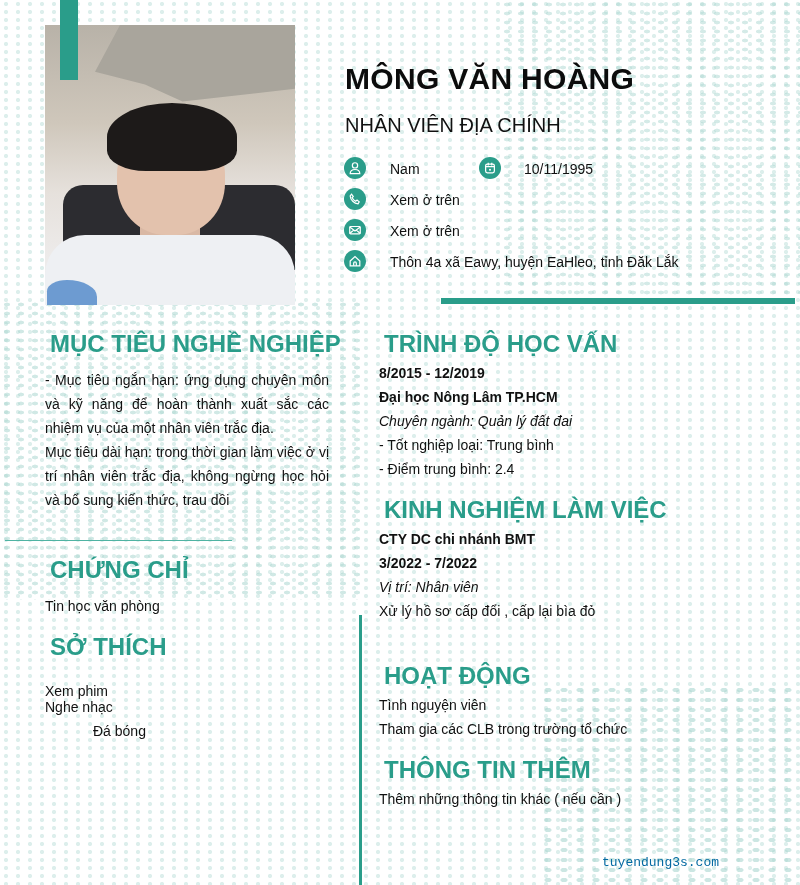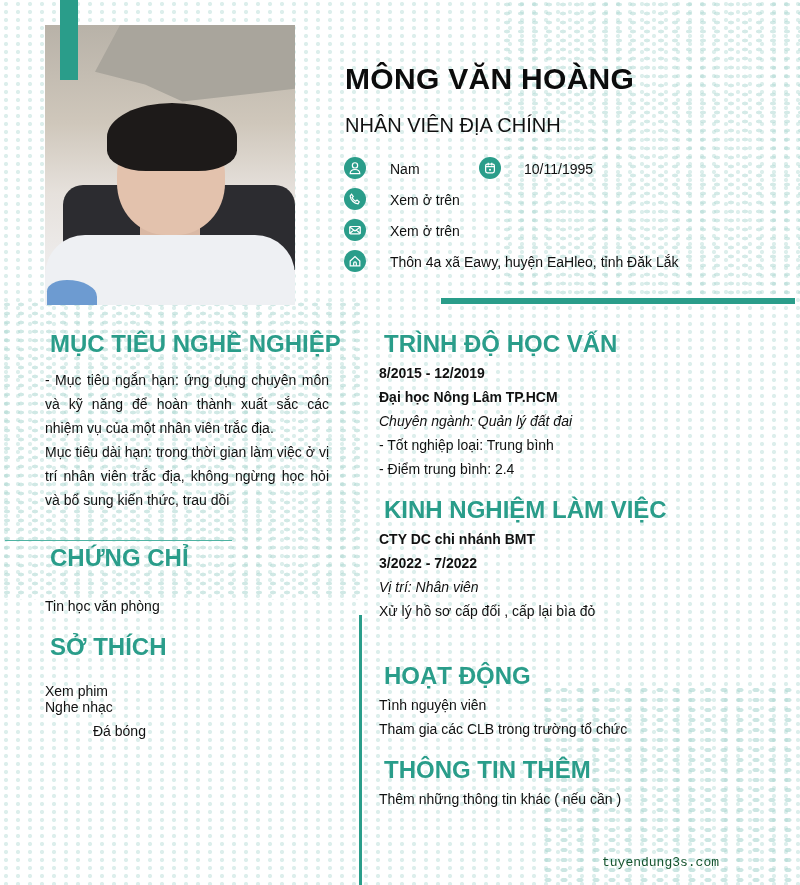--- a/index.html
+++ b/index.html
@@ -33,21 +33,21 @@
   .title{left:345px;top:114px;font-size:20px;color:#111;}
   .icon{width:22px;height:22px;border-radius:50%;background:#2a9d8a;display:flex;align-items:center;justify-content:center;}
   .icon svg{width:14px;height:14px;}
   .info-text{font-size:14px;color:#111;}
   .hbar{left:441px;top:298px;width:354px;height:6px;background:#2a9d8a;}
   .hline{left:5px;top:540px;width:227px;height:1px;background:#4fb3a3;}
   .vline{left:359px;top:615px;width:3px;height:270px;background:#2a9d8a;}
   .sec-title{font-size:24px;font-weight:bold;color:#2a9d8a;}
   .body-text{font-size:14px;color:#111;line-height:24px;}
   .justify{text-align:justify;}
-  .watermark{left:602px;top:855px;font-family:"Liberation Mono", monospace;font-size:13px;color:#14532d;}
+  .watermark{left:602px;top:855px;font-family:"Liberation Mono", monospace;font-size:13px;color:#0369a1;}
   .b{font-weight:bold;}
   .i{font-style:italic;}
 </style>
 </head>
 <body>
 
 <div class="bg"></div>
 <div class="bg4"></div>
 <div class="bg2"></div>
 <div class="bg3"></div>
@@ -108,21 +108,21 @@
 <div class="abs info-text" style="left:390px;top:254px;">Thôn 4a xã Eawy, huyện EaHleo, tỉnh Đăk Lắk</div>
 
 <div class="abs hbar"></div>
 
 <div class="abs sec-title" style="left:50px;top:330px;">MỤC TIÊU NGHỀ NGHIỆP</div>
 <div class="abs body-text justify" style="left:45px;top:368px;width:284px;">- Mục tiêu ngắn hạn: ứng dụng chuyên môn và kỹ năng để hoàn thành xuất sắc các nhiệm vụ của một nhân viên trắc địa.</div>
 <div class="abs body-text justify" style="left:45px;top:440px;width:284px;">Mục tiêu dài hạn: trong thời gian làm việc ở vị trí nhân viên trắc địa, không ngừng học hỏi và bổ sung kiến thức, trau dồi</div>
 
 <div class="abs hline"></div>
 
-<div class="abs sec-title" style="left:50px;top:544px;">CHỨNG CHỈ</div>
+<div class="abs sec-title" style="left:50px;top:556px;">CHỨNG CHỈ</div>
 <div class="abs body-text" style="left:45px;top:594px;">Tin học văn phòng</div>
 
 <div class="abs sec-title" style="left:50px;top:633px;">SỞ THÍCH</div>
 <div class="abs body-text" style="left:45px;top:671px;margin-top:8px;">Xem phim</div>
 <div class="abs body-text" style="left:45px;top:695px;">Nghe nhạc</div>
 <div class="abs body-text" style="left:45px;top:719px;margin-left:48px;">Đá bóng</div>
 
 <div class="abs sec-title" style="left:384px;top:330px;">TRÌNH ĐỘ HỌC VẤN</div>
 <div class="abs body-text b" style="left:379px;top:361px;">8/2015 - 12/2019</div>
 <div class="abs body-text b" style="left:379px;top:385px;">Đại học Nông Lâm TP.HCM</div>

